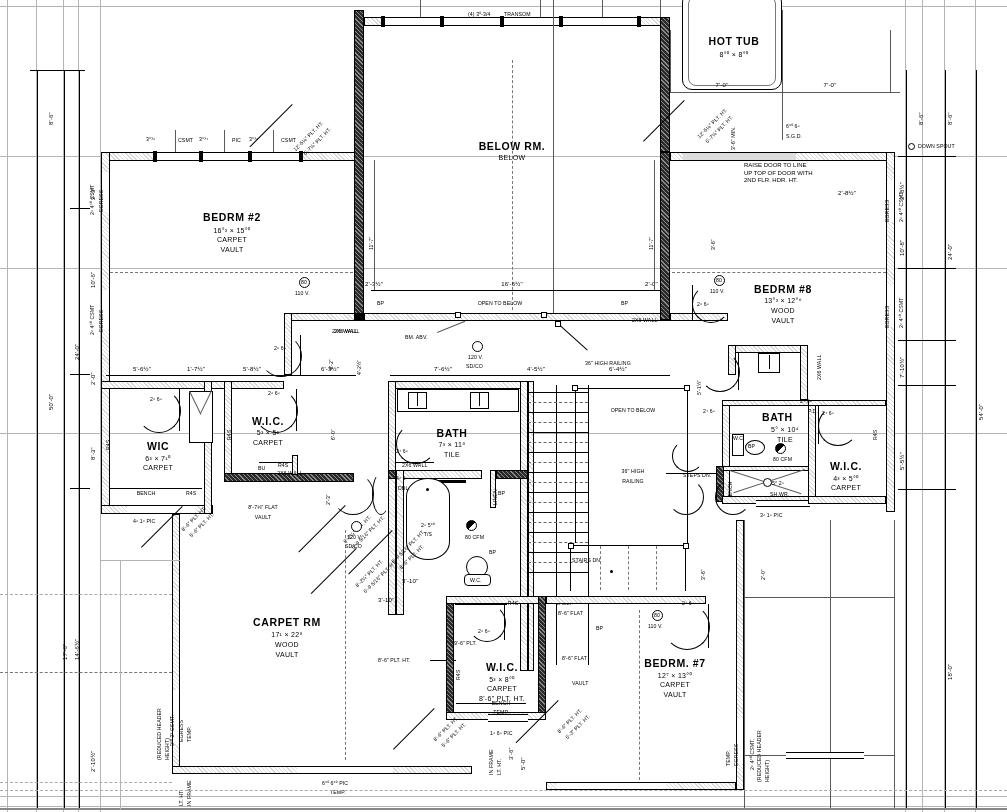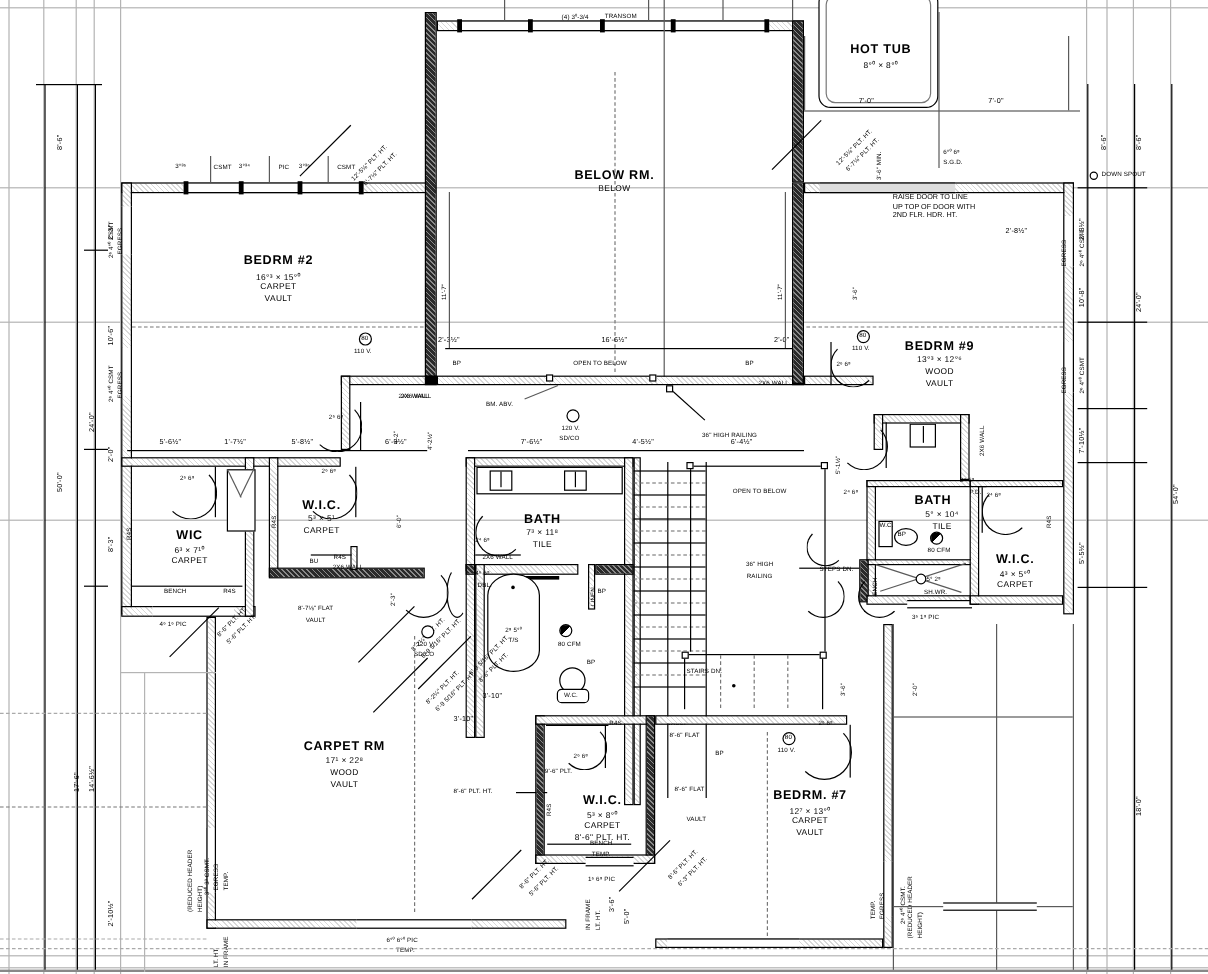--- a/index.html
+++ b/index.html
@@ -226,21 +226,21 @@
   <div class="wall" style="left:670px;top:313px;width:58px;height:8px;"></div>
   <div class="t note" style="left:744px;top:162px;"><span>RAISE DOOR TO LINE</span><br><span>UP TOP OF DOOR WITH</span><br><span>2ND FLR. HDR. HT.</span></div>
 
   <div class="winv" style="left:886px;top:180px;width:9px;height:42px;"></div>
   <div class="winv" style="left:886px;top:285px;width:9px;height:42px;"></div>
   <div class="t tiny rot90" style="left:884px;top:222px;">EGRESS</div>
   <div class="t tiny rot90" style="left:884px;top:328px;">EGRESS</div>
   <div class="t tiny rot90" style="left:897px;top:222px;">2⁶ 4°⁰ CSMT</div>
   <div class="t tiny rot90" style="left:897px;top:328px;">2⁶ 4°⁰ CSMT</div>
 
-  <div class="t rmname ctr" style="left:783px;top:283px;">BEDRM #9</div>
+  <div class="t rmname ctr" style="left:783px;top:283px;">BEDRM #8</div>
   <div class="t rmsub ctr" style="left:783px;top:297px;">13°³ × 12°⁶</div>
   <div class="t rmsub ctr" style="left:783px;top:307px;">WOOD</div>
   <div class="t rmsub ctr" style="left:783px;top:317px;">VAULT</div>
   <div class="dash" style="left:672px;top:272px;width:214px;"></div>
   <div class="circ" style="left:714px;top:275px;width:11px;height:11px;"></div>
   <div class="t tiny" style="left:716px;top:277px;">80</div>
   <div class="t tiny" style="left:710px;top:288px;">110 V.</div>
 
   <div class="arc arcSE" style="left:692px;top:285px;width:36px;height:36px;"></div>
   <div class="ln v" style="left:692px;top:285px;height:36px;"></div>

